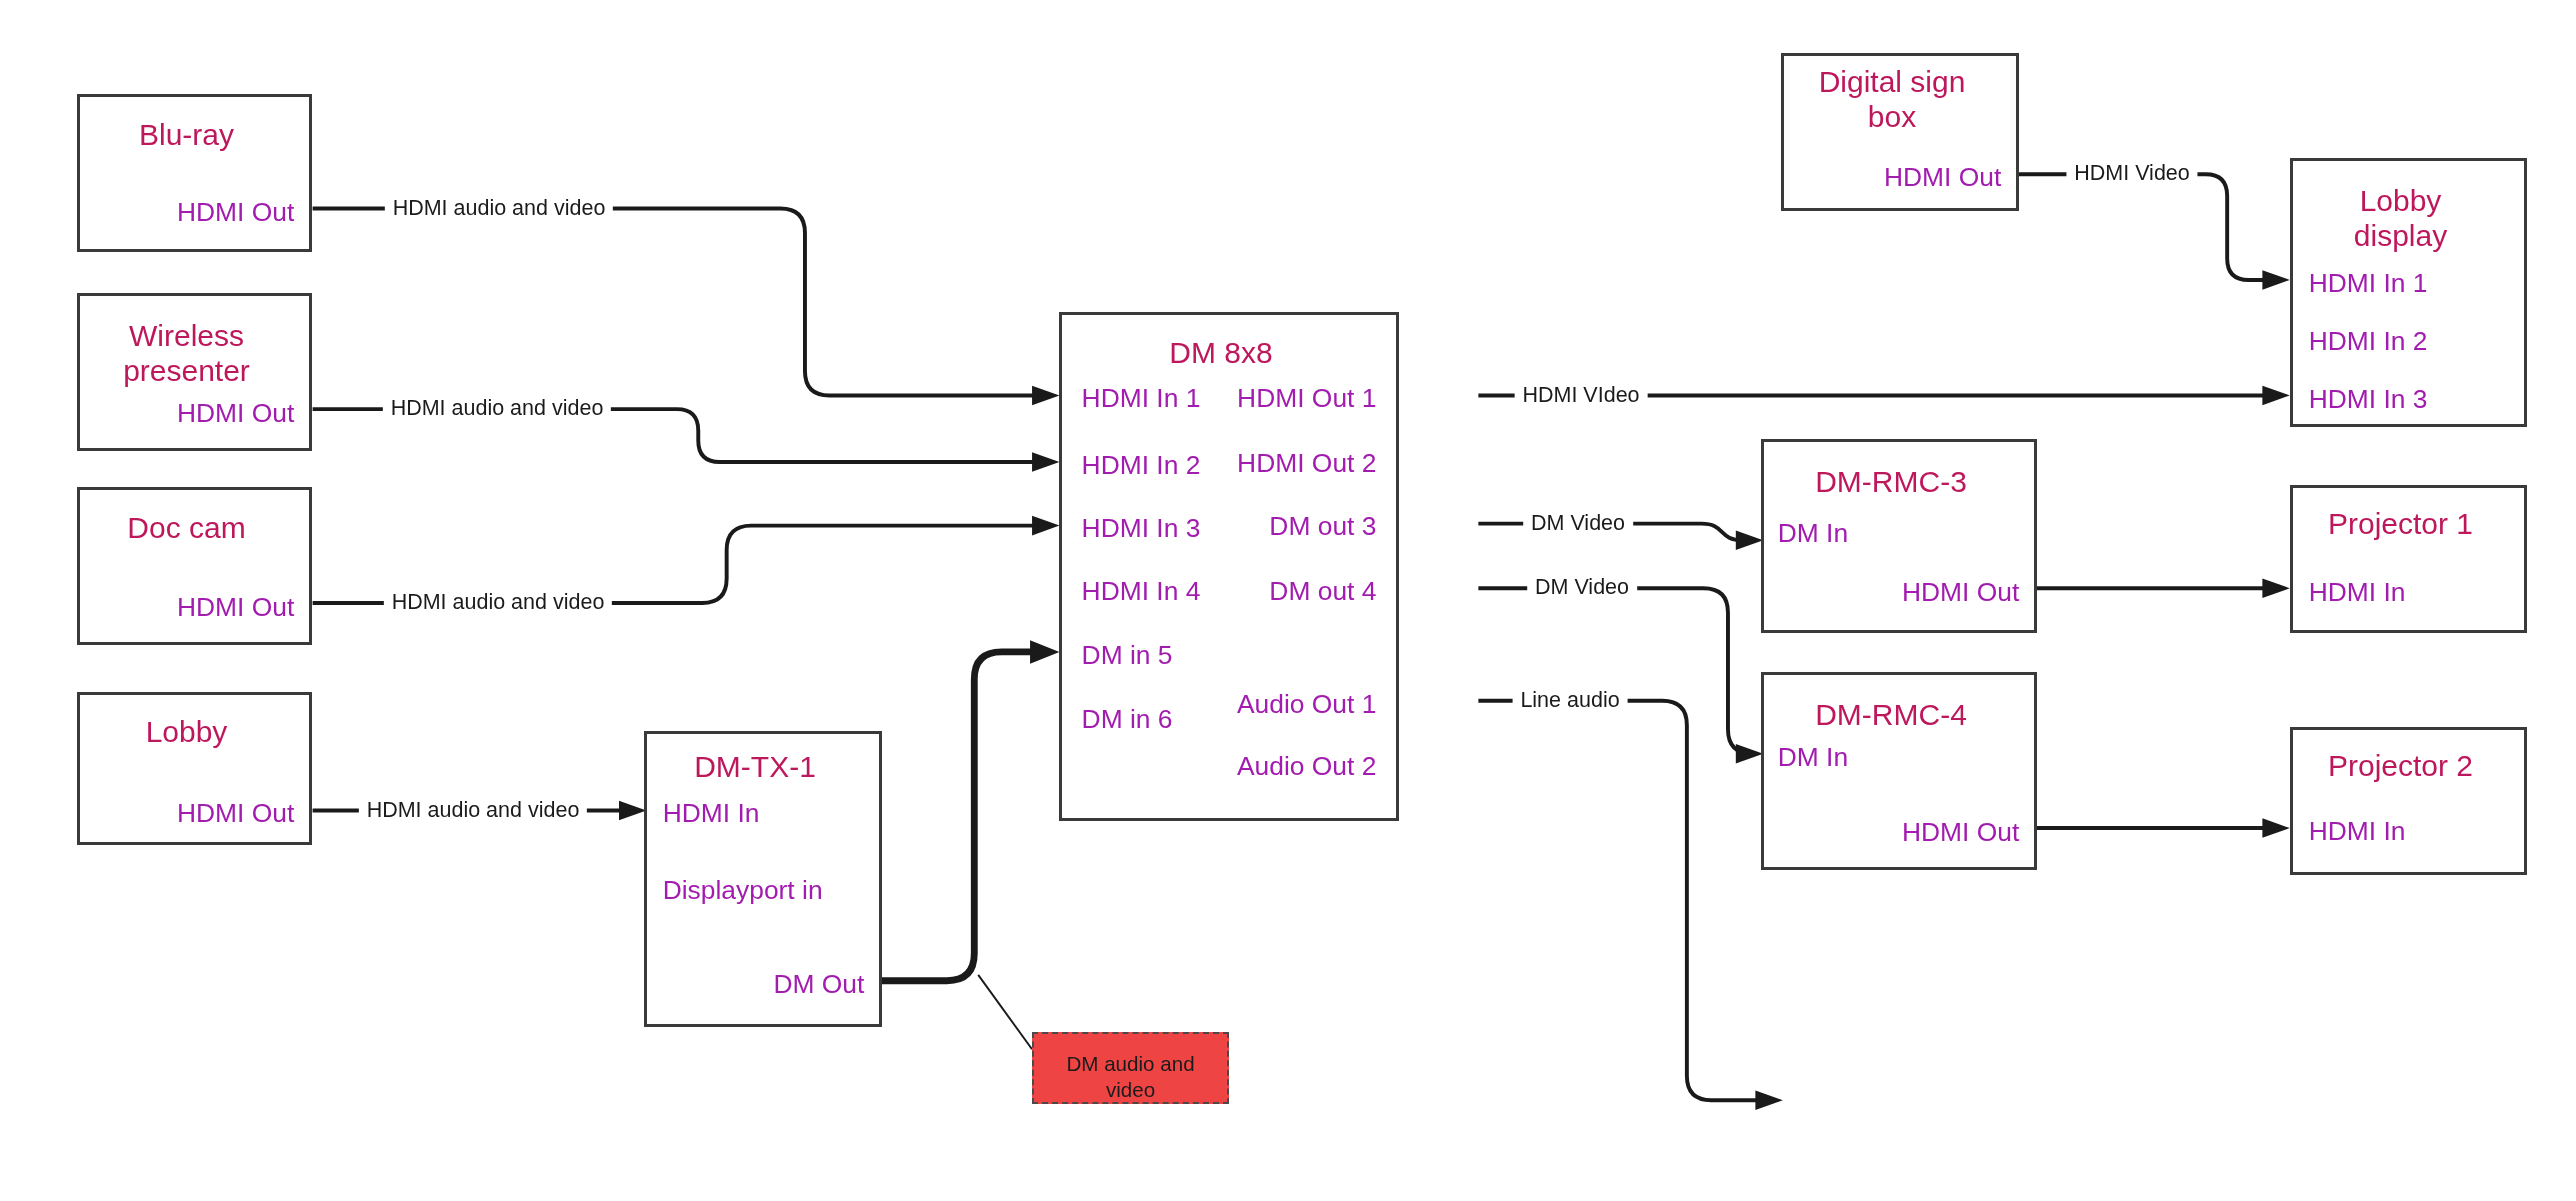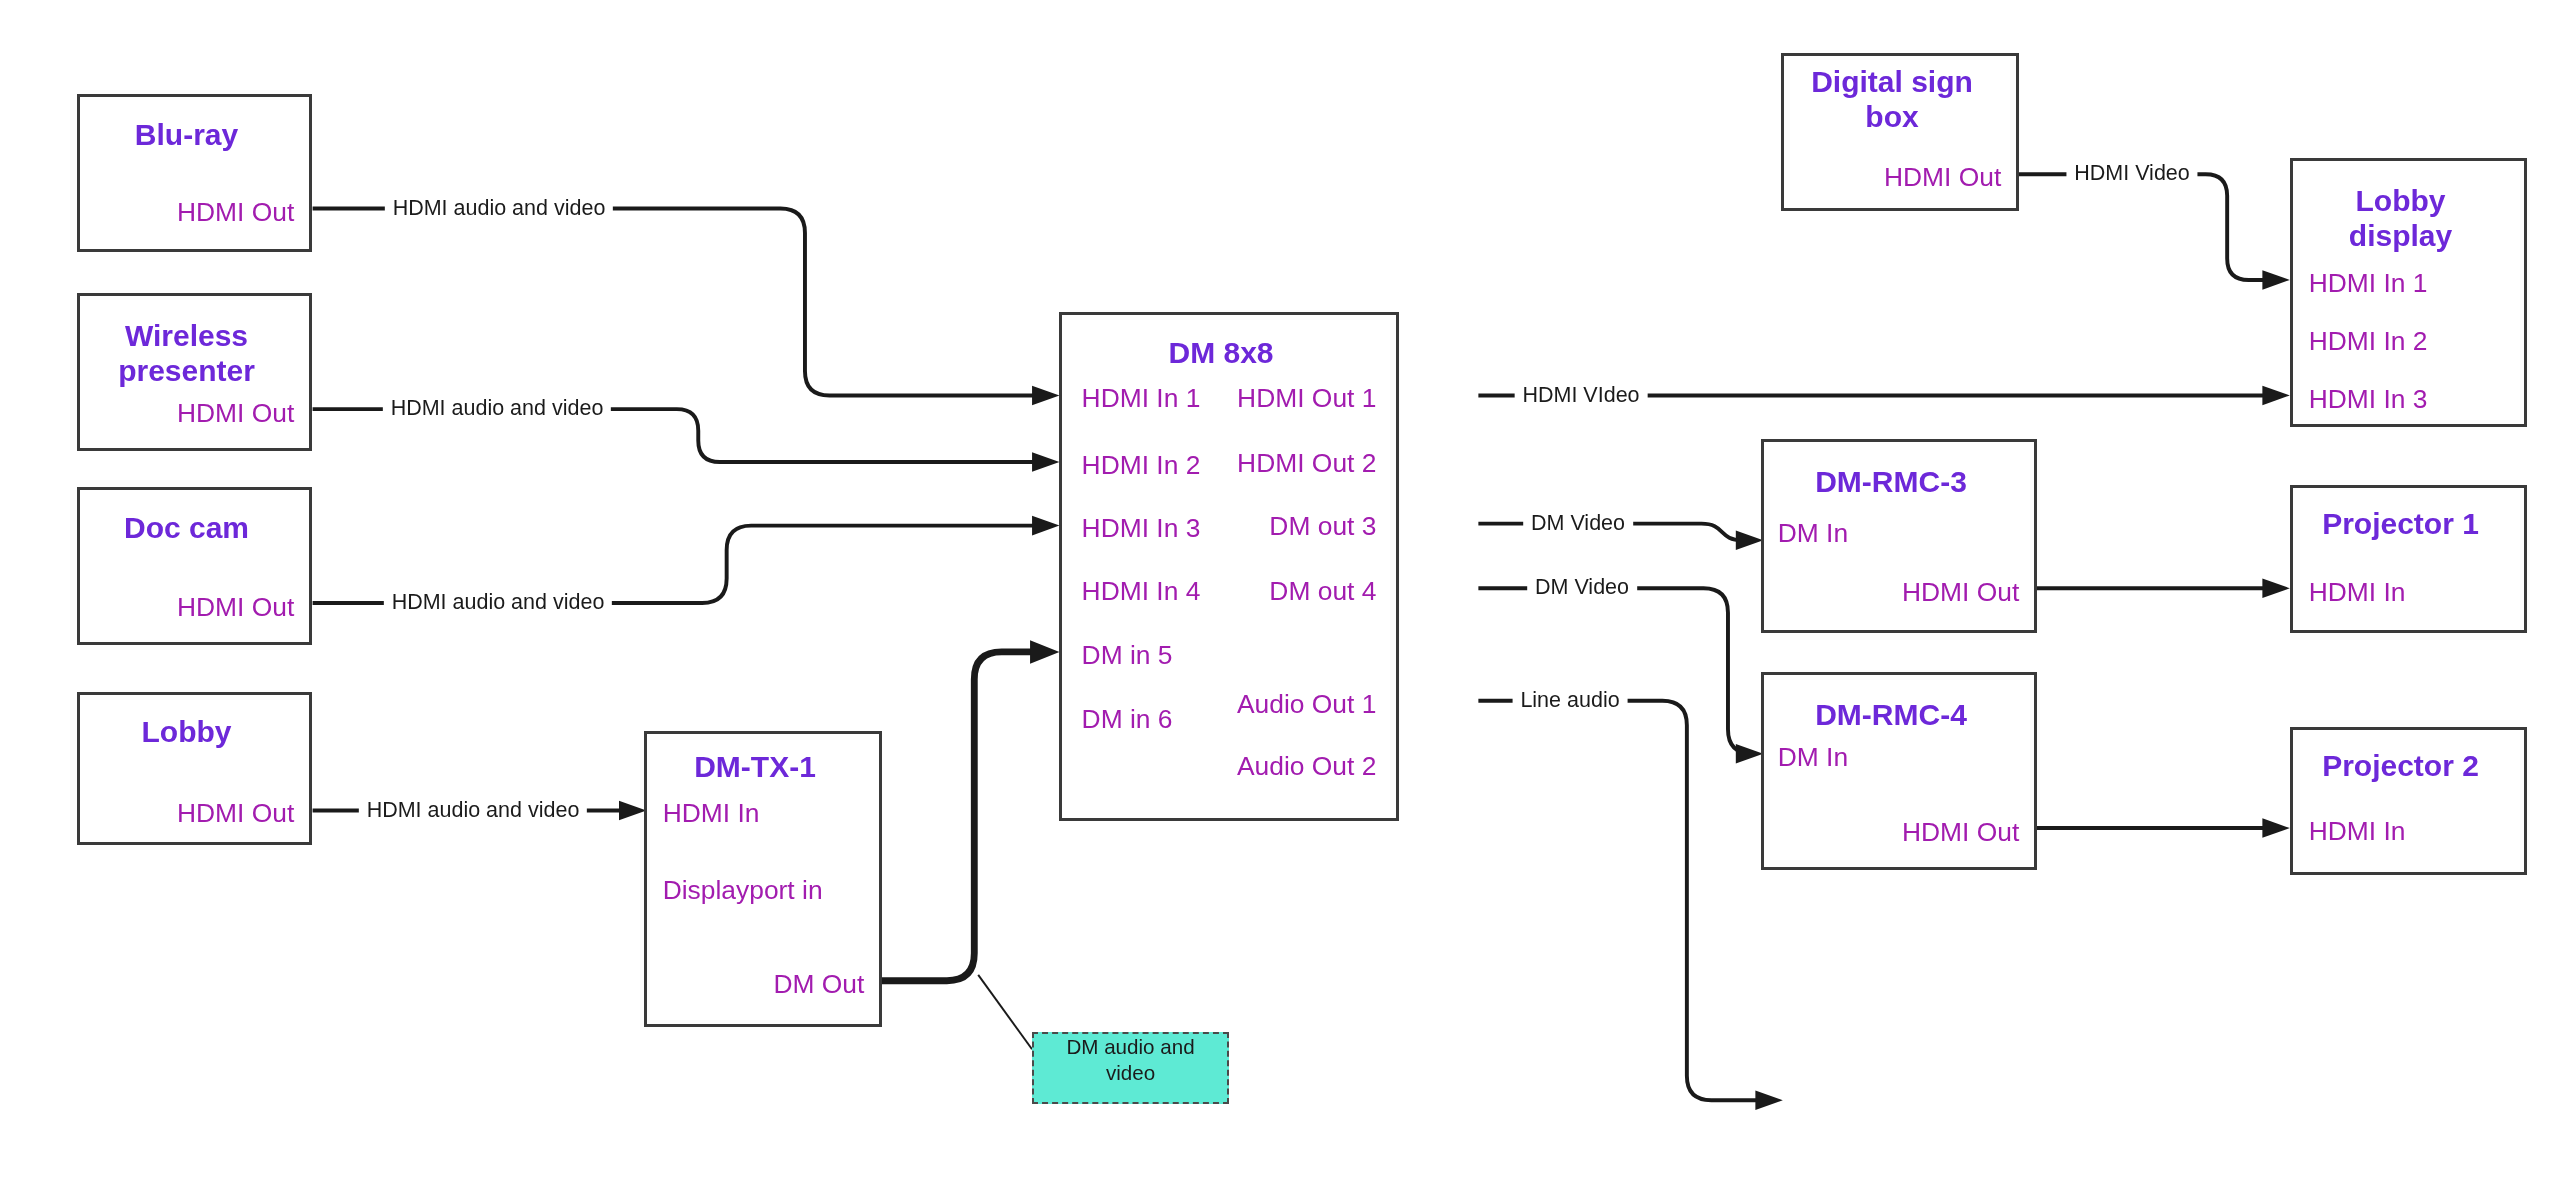--- a/index.html
+++ b/index.html
@@ -15,24 +15,24 @@
   .node{
     position:absolute;
     background:#ffffff;
     border:3.9px solid #3a3a3a;
     box-sizing:border-box;
   }
   .node .title{
     position:absolute;left:0;right:16px;
     margin:0 auto;
     text-align:center;
-    font-weight:bold;
+    font-weight:normal;
     font-size:30px;
     line-height:35px;
-    color:#6d28d9;
+    color:#be185d;
     white-space:normal;
   }
   .port{
     position:absolute;
     font-size:26.4px;
     line-height:29px;
     transform:translateY(-50%);
     white-space:nowrap;
     color:#a21caf;
   }
@@ -44,23 +44,23 @@
     font-size:21.5px;
     line-height:23.5px;
     background:#ffffff;
     padding:1px 7.8px;
     white-space:nowrap;
     color:#1b1b1b;
   }
   .annotation{
     position:absolute;
     border:2px dashed #4a4a4a;
-    background:#5eead4;
+    background:#ef4444;
     box-sizing:border-box;
-    display:flex;align-items:flex-start;justify-content:center;
+    display:flex;align-items:flex-end;justify-content:center;
     text-align:center;
   }
   .annotation .ann-text{
     font-size:20.6px;line-height:25.5px;max-width:162px;color:#1b1b1b;
   }
 </style>
 </head>
 <body>
 
 <div id="canvas">

